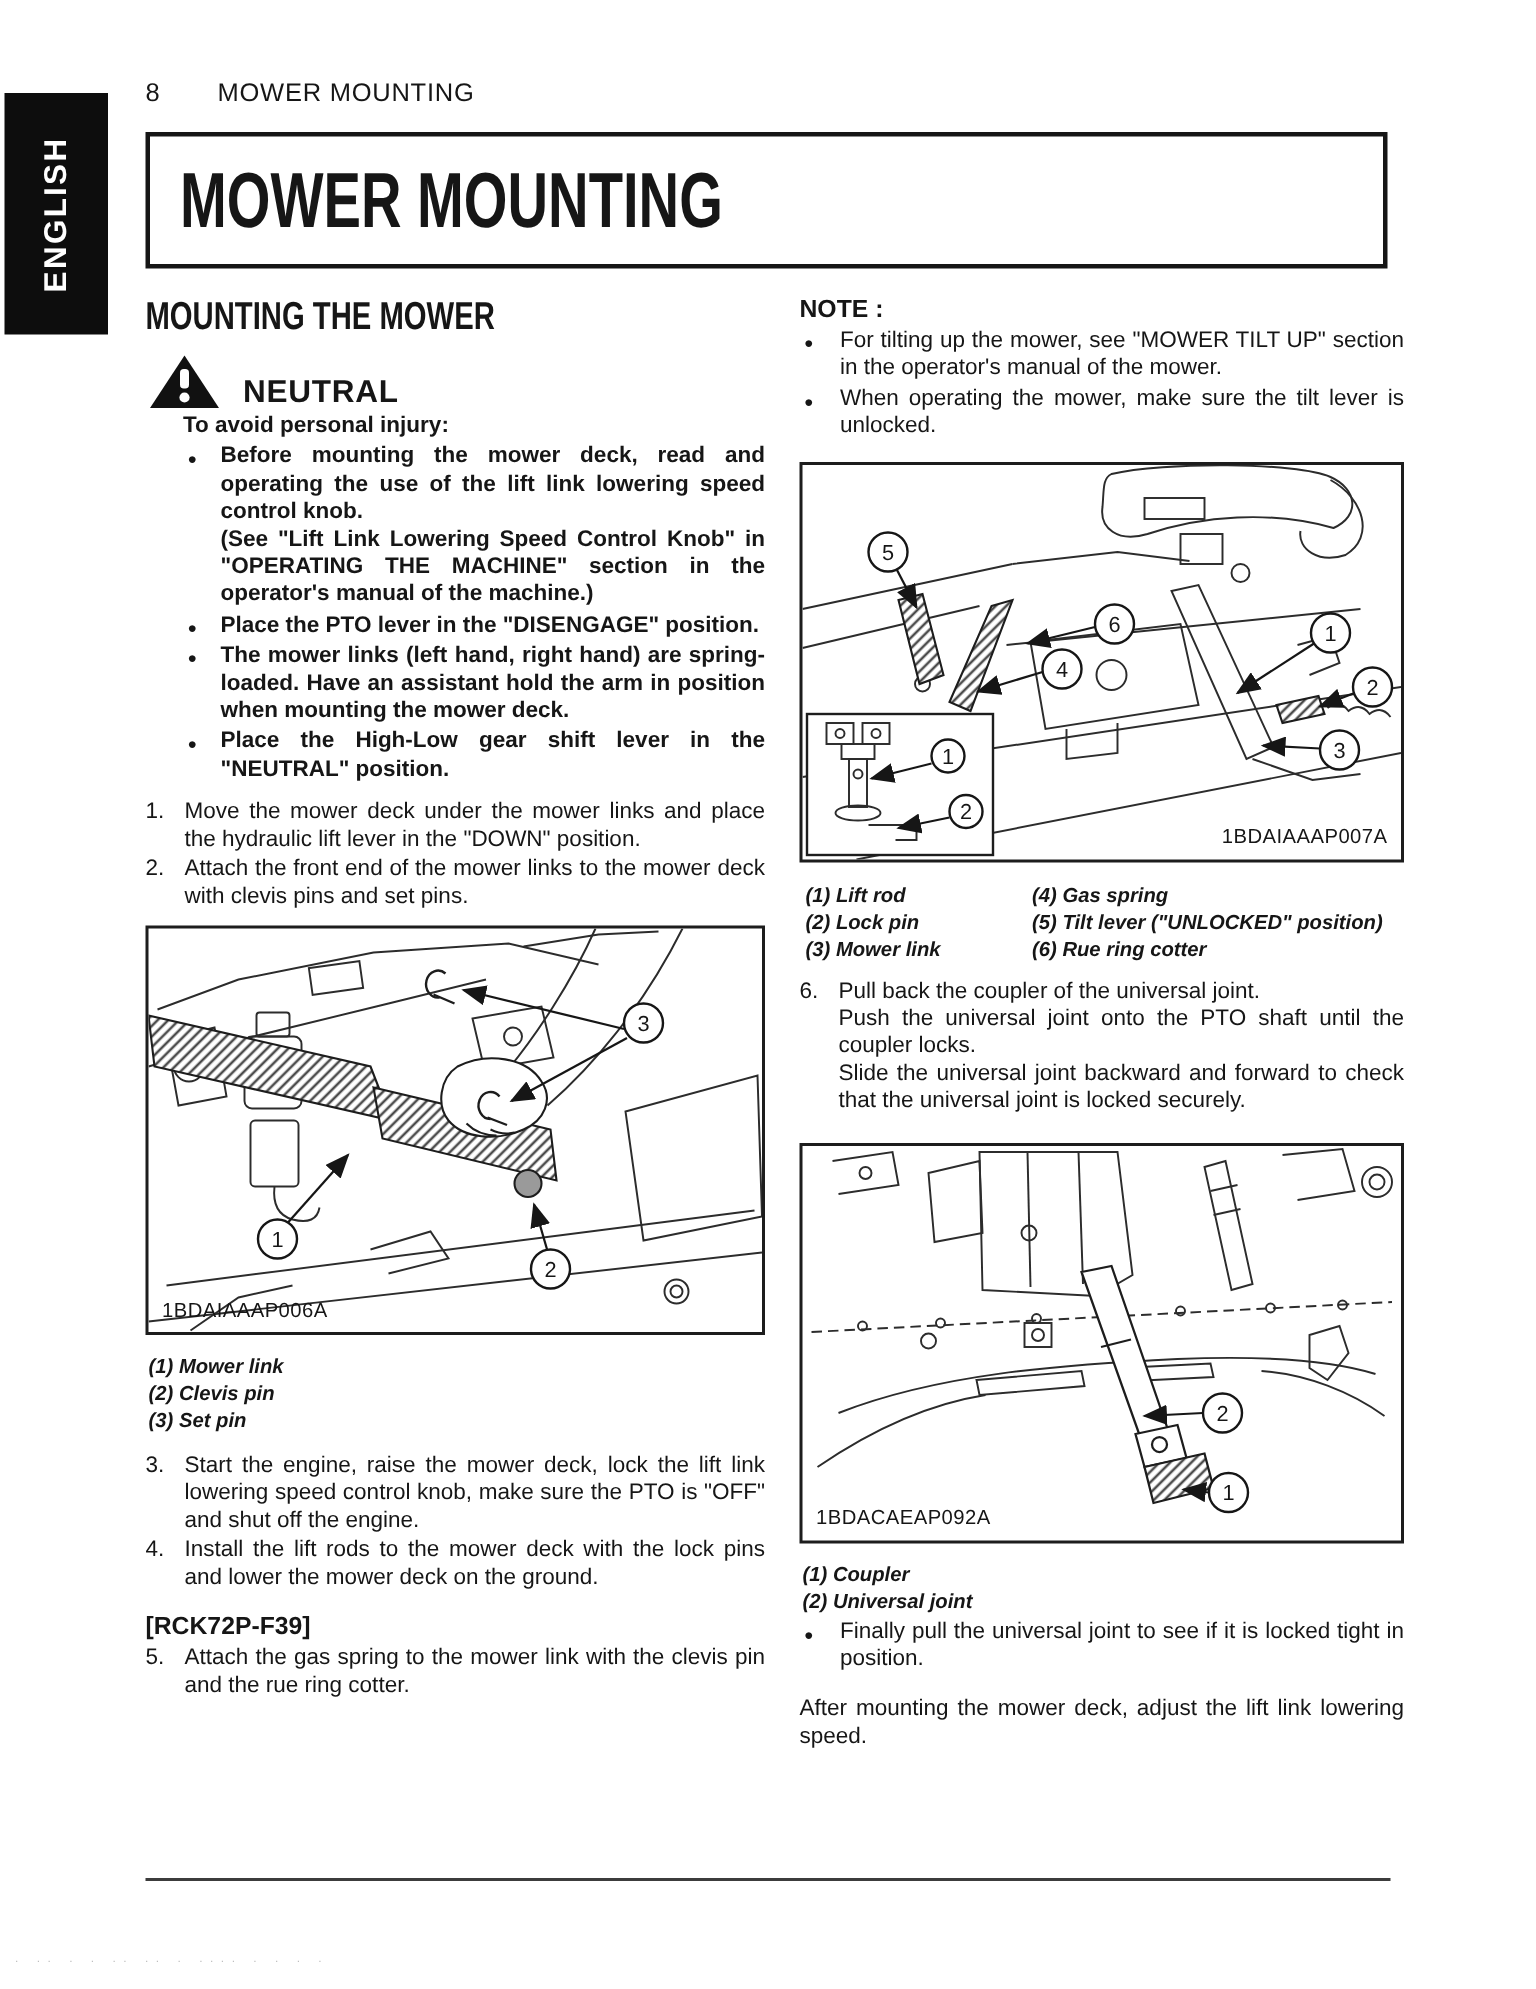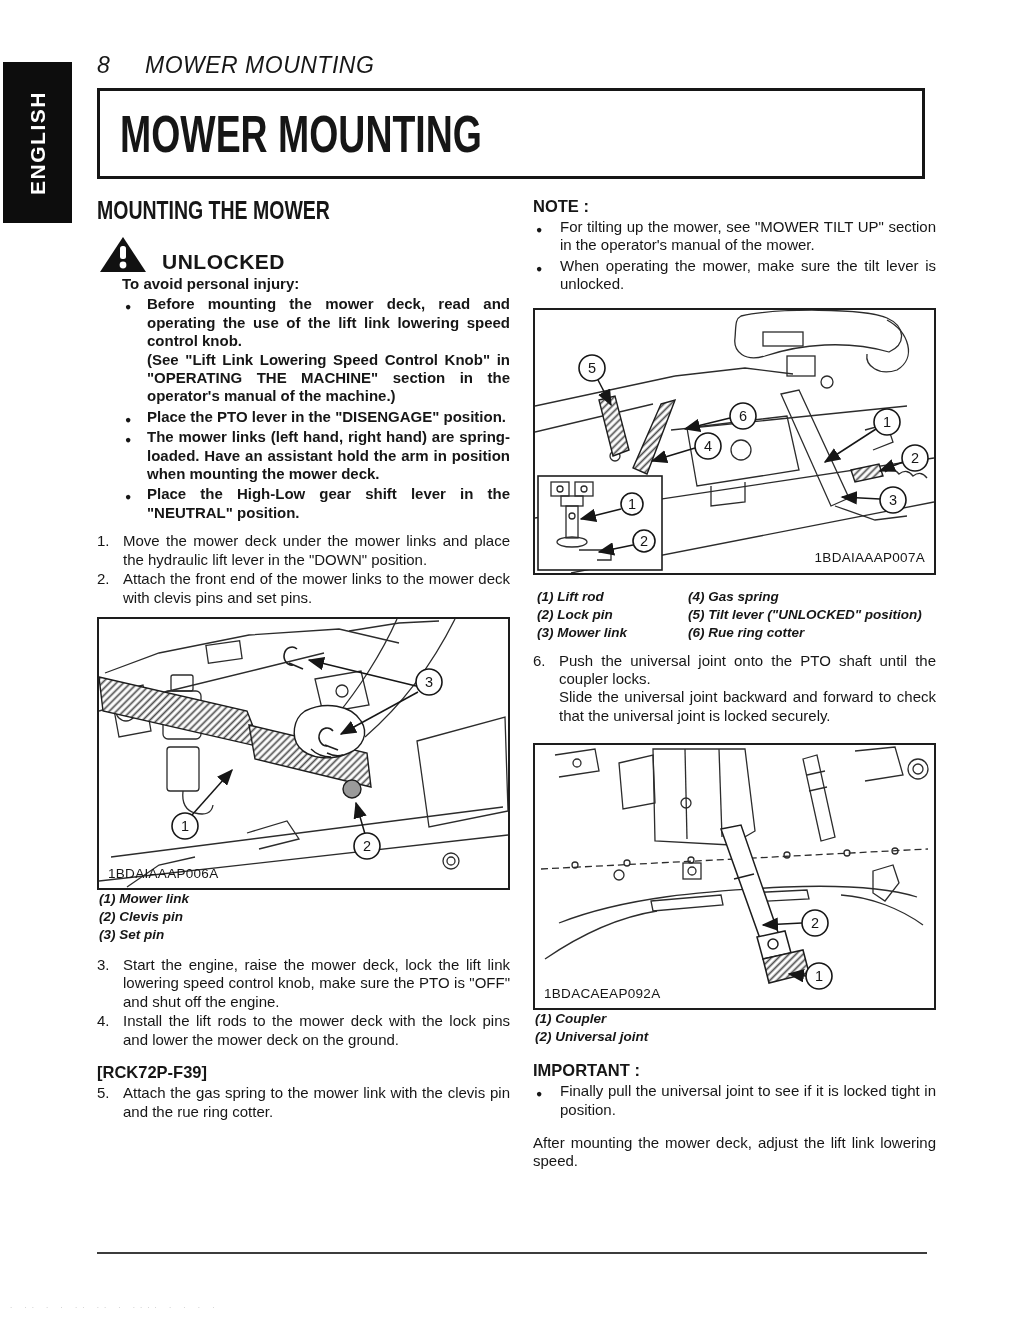--- a/index.html
+++ b/index.html
@@ -4,21 +4,21 @@
 <style>
   html,body{margin:0;padding:0;background:#fff;}
   body{width:1024px;height:1326px;font-family:"Liberation Sans",sans-serif;color:#161616;}
   .page{position:relative;width:1024px;height:1326px;background:#fff;overflow:hidden;}
 
   .lang-tab{position:absolute;left:3px;top:62px;width:69px;height:161px;background:#0d0d0d;
     display:flex;align-items:center;justify-content:center;}
   .lang-tab span{transform:rotate(-90deg);color:#fff;font-weight:bold;font-size:21px;
     letter-spacing:1.5px;white-space:nowrap;}
 
-  .running-header{position:absolute;left:97px;top:52px;font-size:23px;letter-spacing:.5px;font-style:italic;}
+  .running-header{position:absolute;left:97px;top:52px;font-size:17px;letter-spacing:.5px;}
   .running-header .pg-num{display:inline-block;width:48px;}
 
   .title-box{position:absolute;left:97px;top:88px;width:828px;height:91px;
     border:3px solid #161616;box-sizing:border-box;display:flex;align-items:center;}
   .title-box .title-text{font-size:52px;font-weight:bold;margin-left:20px;}
 
   .condensed{display:inline-block;white-space:nowrap;transform-origin:0 50%;}
   .cx72{transform:scaleX(.72);} .cx75{transform:scaleX(.75);}
 
   .col{position:absolute;top:196px;font-size:15px;line-height:18.4px;}
@@ -45,21 +45,21 @@
   .step-body{flex:1;}
   .step-body p{margin:0;text-align:justify;}
 
   .figure-box{position:relative;border:2px solid #1d1d1d;background:#fff;box-sizing:border-box;}
   .fig-left{width:413px;height:273px;margin-top:10px;}
   .fig-right{width:403px;height:267px;}
   .figure-box svg.art{position:absolute;left:0;top:0;width:100%;height:100%;}
   .fig-caption{position:absolute;bottom:5px;font-size:13.5px;letter-spacing:.3px;}
   .cap-l{left:9px;} .cap-r{right:9px;}
 
-  .legend{margin-top:0;font-style:italic;font-weight:bold;font-size:13.5px;line-height:18px;padding-left:2px;}
+  .legend{margin-top:12px;font-style:italic;font-weight:bold;font-size:13.5px;line-height:18px;padding-left:2px;}
   .legend div{margin:0;}
   .legend-grid{display:grid;grid-template-columns:151px 1fr;column-gap:0;margin-top:13px;
     font-style:italic;font-weight:bold;font-size:13.5px;line-height:18px;padding-left:4px;}
 
   .block-label{margin:0;font-weight:bold;font-size:16.5px;line-height:20px;}
   .model-ref{margin:14px 0 3px 0;font-weight:bold;font-size:16.5px;}
   .closing{margin:15px 0 0 0;text-align:justify;} .mt12{margin-top:12px;} .mt14{margin-top:14px;} .mt18{margin-top:18px;}
 
   .footer-rule{position:absolute;left:97px;top:1252px;width:830px;height:2px;background:#3c3c3c;}
   .footer-marks{position:absolute;left:10px;top:1301px;width:1004px;font-size:8px;color:#bdbdbd;
@@ -90,21 +90,21 @@
       <span class="condensed cx75">MOUNTING THE MOWER</span>
     </h2>
 
     <div class="caution">
       <div class="caution-head">
         <svg width="48" height="38" viewBox="0 0 48 38">
           <path d="M24,1 L47,36 L1,36 Z" fill="#111"></path>
           <rect x="21" y="10" width="6" height="13" rx="2.5" fill="#fff"></rect>
           <circle cx="24" cy="29" r="3.4" fill="#fff"></circle>
         </svg>
-        <span class="caution-word">UNLOCKED</span>
+        <span class="caution-word">NEUTRAL</span>
       </div>
       <div class="caution-body">
         <p class="caution-intro">To avoid personal injury:</p>
         <ul class="bullets bold-list">
           <li>
             <p>Before mounting the mower deck, read and operating the use of the lift link lowering speed control knob.</p>
             <p>(See "Lift Link Lowering Speed Control Knob" in "OPERATING THE MACHINE" section in the operator's manual of the machine.)</p>
           </li>
           <li>
               <p>Place the PTO lever in the "DISENGAGE" position.</p>
@@ -340,20 +340,21 @@
       <div>(2) Lock pin</div>
       <div>(5) Tilt lever ("UNLOCKED" position)</div>
       <div>(3) Mower link</div>
       <div>(6) Rue ring cotter</div>
     </div>
 
     <div class="steps">
       <div class="step">
         <span class="step-num">6.</span>
         <div class="step-body">
+          <p>Pull back the coupler of the universal joint.</p>
           <p>Push the universal joint onto the PTO shaft until the coupler locks.</p>
           <p>Slide the universal joint backward and forward to check that the universal joint is locked securely.</p>
         </div>
       </div>
     </div>
 
     <div class="figure-box fig-right mt18">
       <svg class="art" viewBox="0 0 399 263">
         <defs>
           <pattern id="h3" patternUnits="userSpaceOnUse" width="5" height="5" patternTransform="rotate(45)">
@@ -416,21 +417,20 @@
         </g>
       </svg>
       <div class="fig-caption cap-l">1BDACAEAP092A</div>
     </div>
 
     <div class="legend">
       <div>(1) Coupler</div>
       <div>(2) Universal joint</div>
     </div>
 
-    <p class="block-label mt14">IMPORTANT :</p>
     <ul class="bullets">
       <li>
           <p>Finally pull the universal joint to see if it is locked tight in position.</p>
         </li>
     </ul>
 
     <p class="closing">After mounting the mower deck, adjust the lift link lowering speed.</p>
   </div>
 
   <div class="footer-rule"></div>

